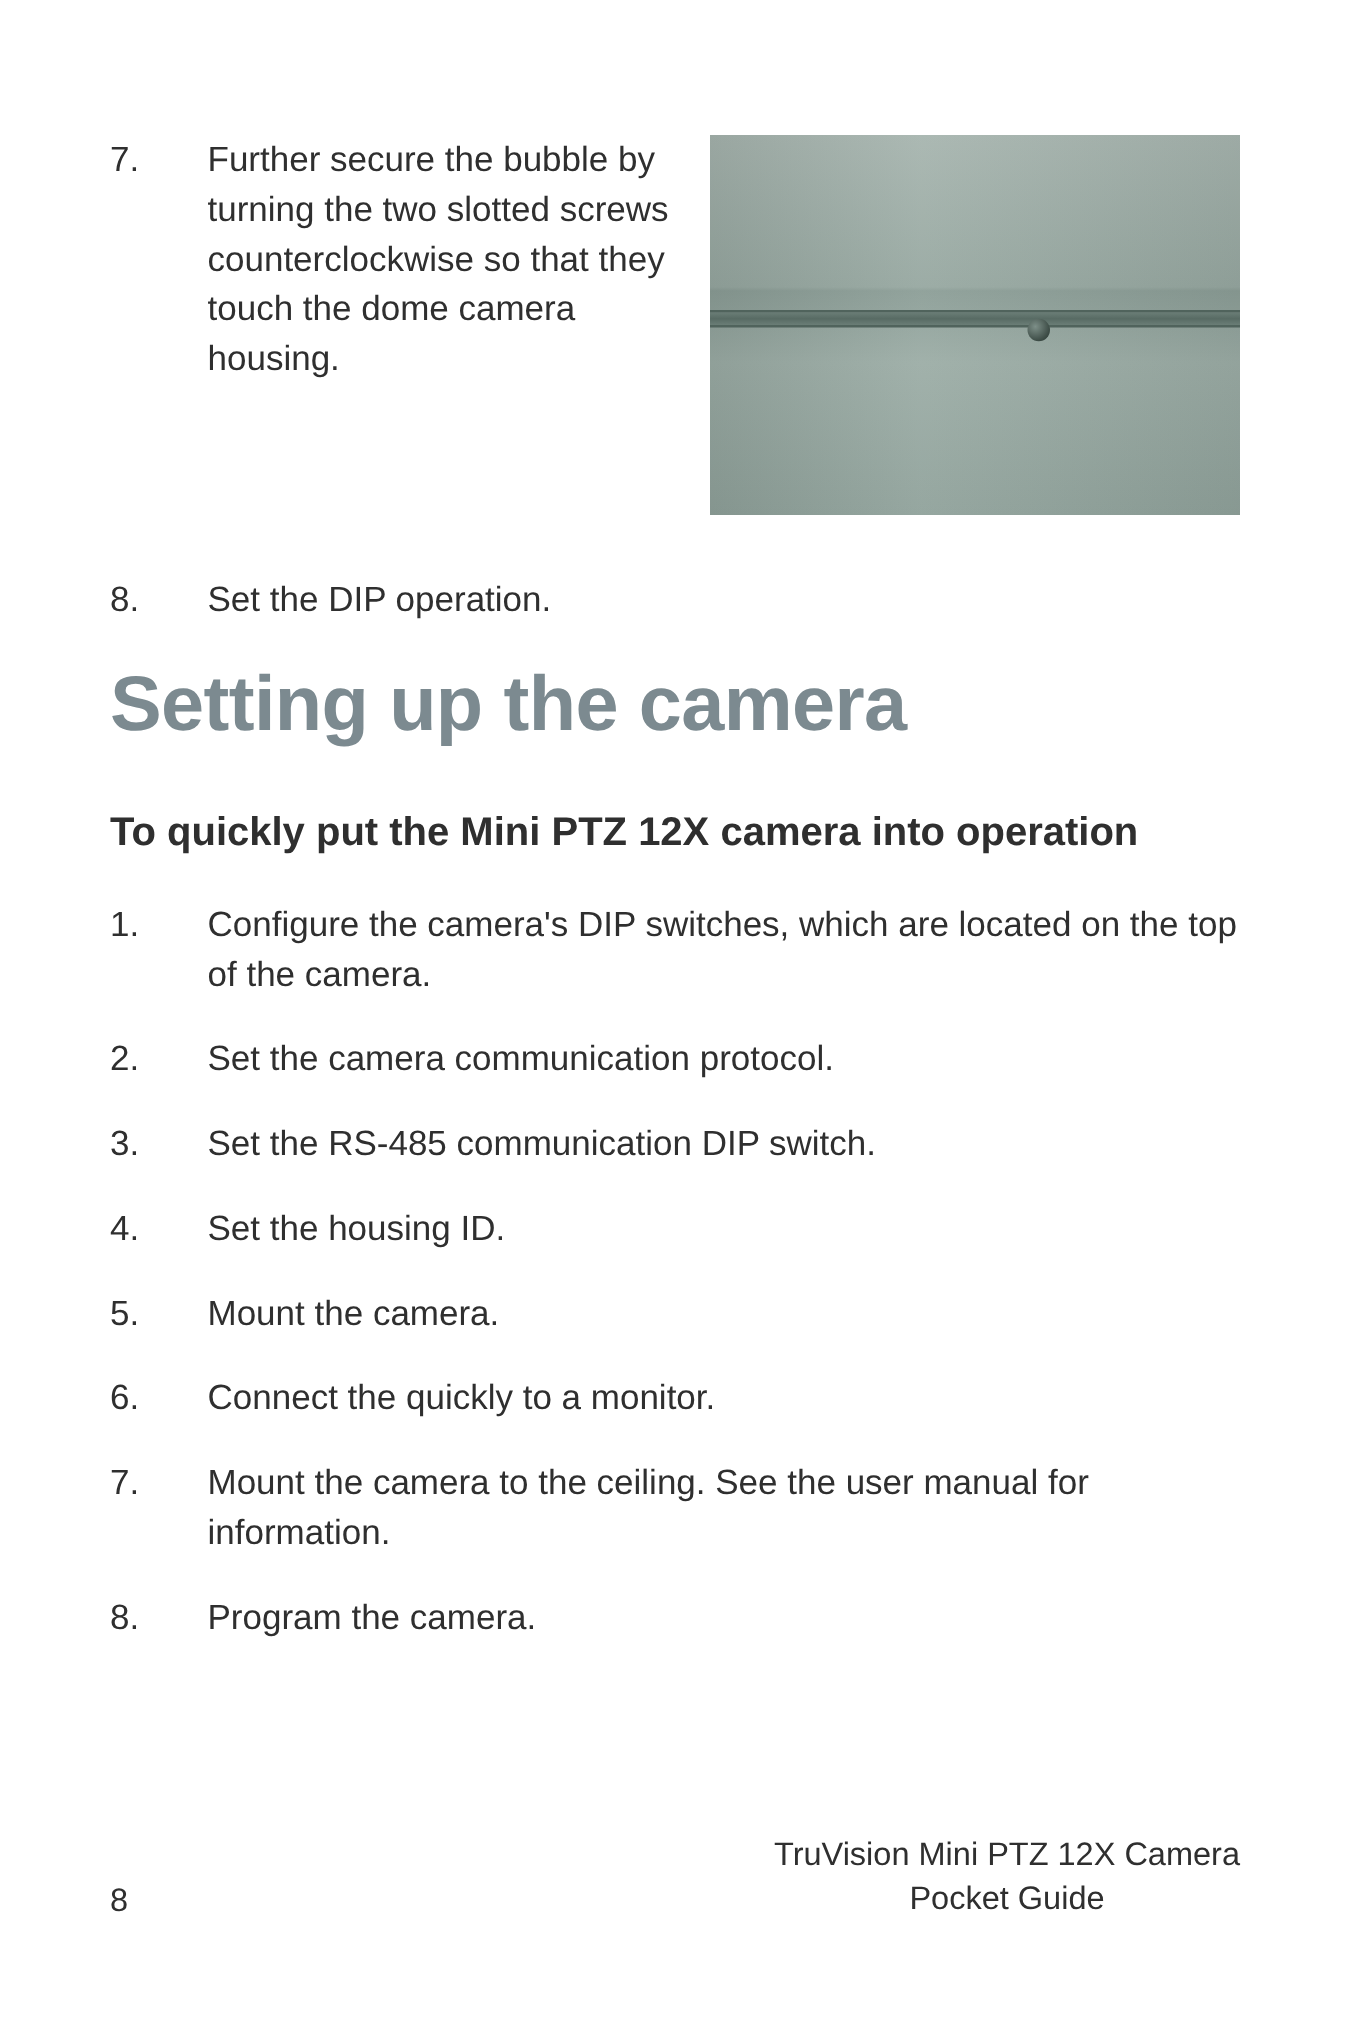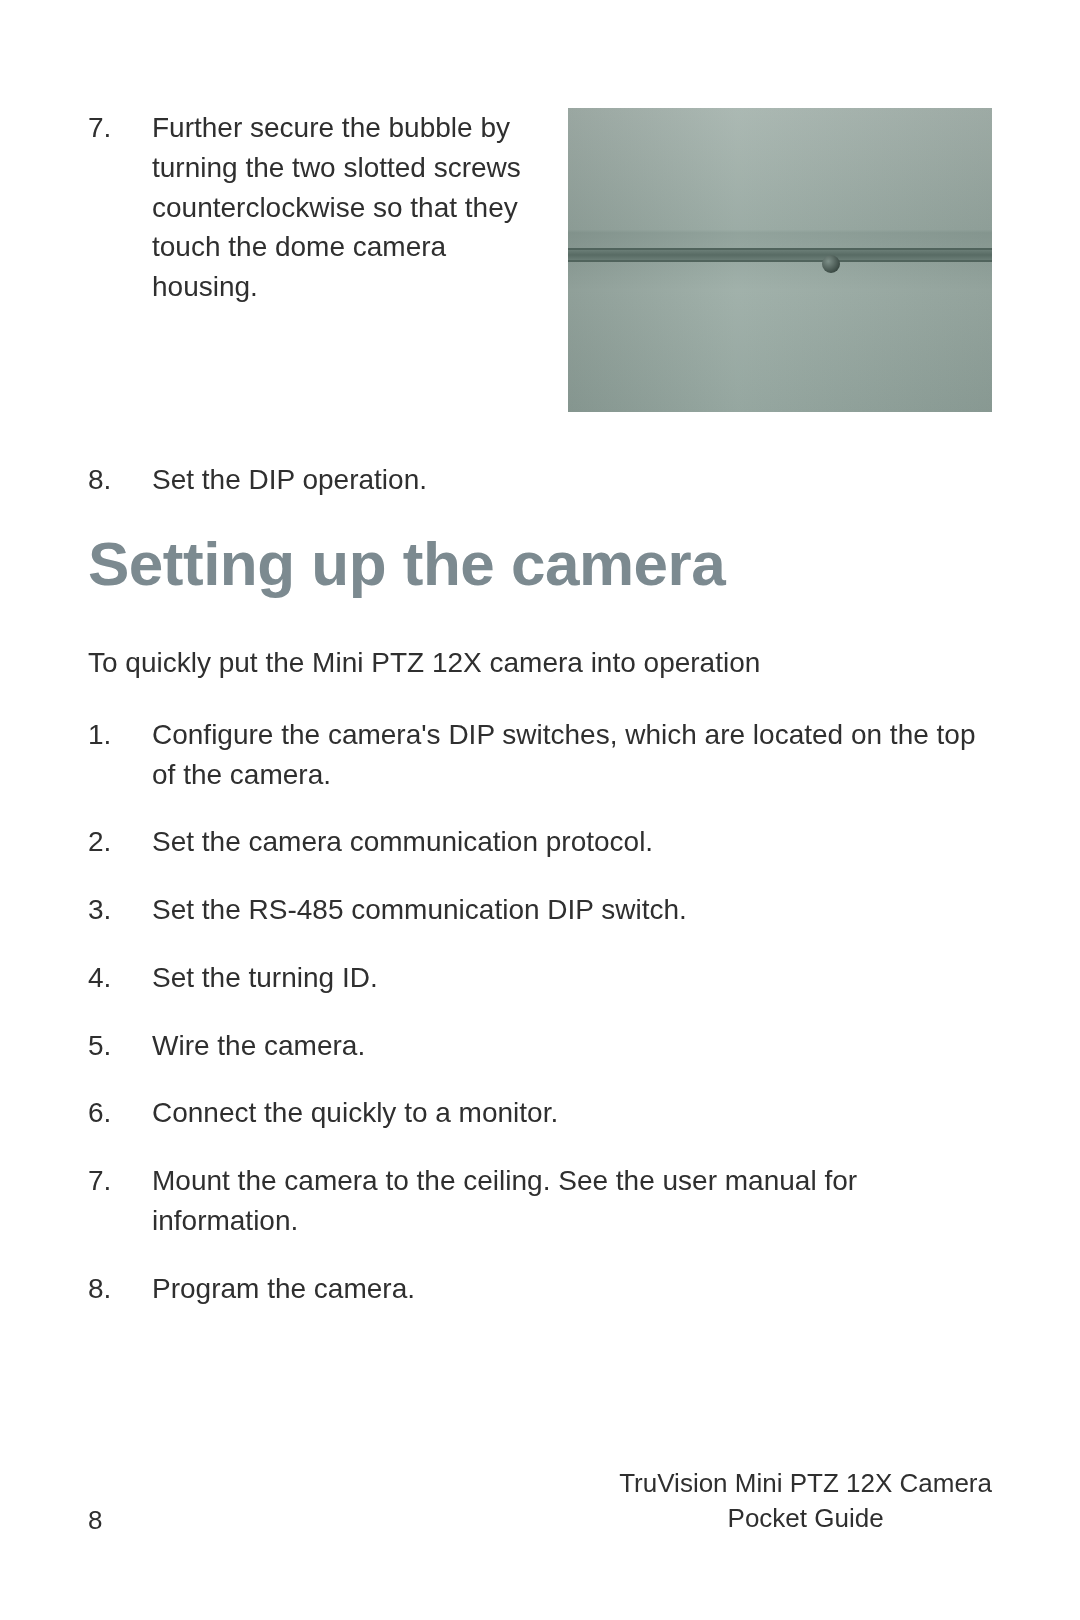--- a/index.html
+++ b/index.html
@@ -27,21 +27,21 @@
     display: flex;
     gap: 12px;
     font-size: 28px;
     line-height: 1.42;
     margin-bottom: 28px;
   }
   .numbered-item .num {
     flex: 0 0 52px;
     text-align: left;
   }
-  .numbered-item .txt { flex: 1 1 auto; }
+  .numbered-item .txt { flex: 1 1 auto; margin-left: 14px; }
   .camera-fig {
     width: 424px;
     height: 304px;
     background: linear-gradient(180deg,#a7b5af 0%,#97a8a1 40%,#8c9e97 41%,#9cada6 60%,#90a29b 100%);
     position: relative;
     overflow: hidden;
   }
   .camera-fig .seam {
     position: absolute;
     left: 0; right: 0;
@@ -66,22 +66,22 @@
   }
   h1.section-heading {
     color: #7c8a90;
     font-weight: 700;
     font-size: 62px;
     letter-spacing: -0.5px;
     margin-top: 16px;
     margin-bottom: 48px;
   }
   .subheading {
-    font-weight: 400;
-    font-size: 28px;
+    font-weight: 700;
+    font-size: 32px;
     margin-bottom: 36px;
     color: #2f2f2f;
   }
   .footer {
     position: absolute;
     bottom: 84px;
     left: 88px;
     right: 88px;
     display: flex;
     justify-content: space-between;
@@ -129,25 +129,25 @@
     <div class="numbered-item">
       <span class="num">2.</span>
       <span class="txt">Set the camera communication protocol.</span>
     </div>
     <div class="numbered-item">
       <span class="num">3.</span>
       <span class="txt">Set the RS-485 communication DIP switch.</span>
     </div>
     <div class="numbered-item">
       <span class="num">4.</span>
-      <span class="txt">Set the turning ID.</span>
+      <span class="txt">Set the housing ID.</span>
     </div>
     <div class="numbered-item">
       <span class="num">5.</span>
-      <span class="txt">Wire the camera.</span>
+      <span class="txt">Mount the camera.</span>
     </div>
     <div class="numbered-item">
       <span class="num">6.</span>
       <span class="txt">Connect the quickly to a monitor.</span>
     </div>
     <div class="numbered-item">
       <span class="num">7.</span>
       <span class="txt">Mount the camera to the ceiling. See the user manual for information.</span>
     </div>
     <div class="numbered-item">

